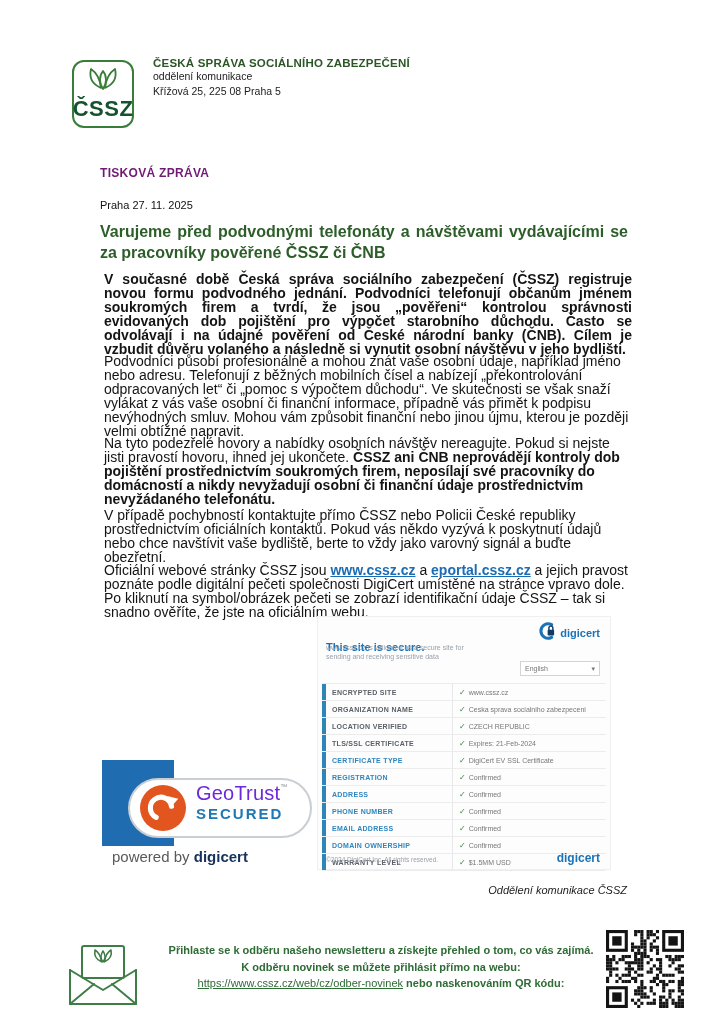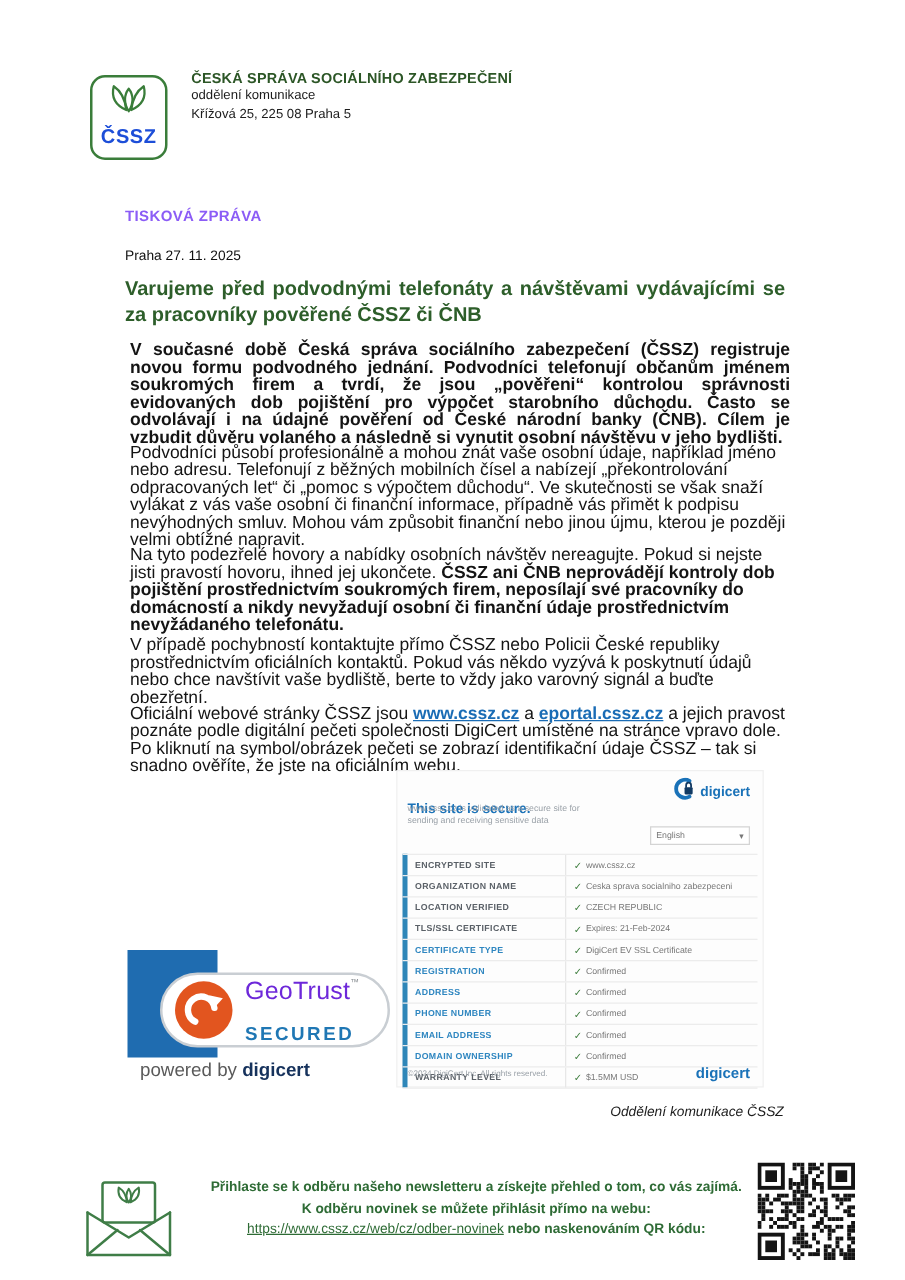--- a/index.html
+++ b/index.html
@@ -4,27 +4,27 @@
 <style>
   * { margin:0; padding:0; box-sizing:border-box; }
   html,body { background:#e9e9e9; }
   body { font-family:"Liberation Sans", sans-serif; }
   .page { position:relative; width:724px; height:1024px; background:#ffffff; margin:0 auto; overflow:hidden; }
 
   
   .logo-box { position:absolute; left:72px; top:60px; width:62px; height:68px;
     border:2.5px solid #3a7d3a; border-radius:12px; display:flex; flex-direction:column;
     align-items:center; justify-content:flex-start; padding-top:5px; }
-  .logo-word { color:#1d4ed8; font-weight:bold; font-size:16px; letter-spacing:.5px; line-height:20px; }
+  .logo-word { color:#14532d; font-weight:bold; font-size:22px; letter-spacing:.5px; line-height:20px; }
   .head-block { position:absolute; left:153px; top:57px; }
   .org-name { font-size:11.5px; font-weight:bold; color:#2c5626; letter-spacing:.2px; }
   .head-line { font-size:10.5px; color:#1c1c1c; line-height:15px; }
 
   
-  .kind { position:absolute; left:100px; top:166px; font-size:12px; font-weight:bold; color:#8b5cf6; letter-spacing:.3px; }
+  .kind { position:absolute; left:100px; top:166px; font-size:12px; font-weight:bold; color:#701a75; letter-spacing:.3px; }
   .dateline { position:absolute; left:100px; top:199px; font-size:11px; color:#111; }
   .title { position:absolute; left:100px; top:221px; width:528px; font-size:16px; line-height:21px;
     font-weight:bold; color:#2d5e2a; text-align:justify; }
   .para { position:absolute; left:104px; width:528px; font-size:14px; line-height:14px; color:#141414; }
   .p1 { top:272px; font-weight:bold; text-align:justify; }
   .p2 { top:354px; }
   .p3 { top:436px; }
   .p4 { top:508px; }
   .p5 { top:563px; }
   .b { font-weight:bold; }
@@ -54,21 +54,21 @@
   
   .geo { position:absolute; left:100px; top:752px; width:214px; height:118px; }
   .geo-square { position:absolute; left:2px; top:8px; width:72px; height:86px; background:#1f6cb0; }
   .geo-pill { position:absolute; left:28px; top:26px; width:184px; height:60px; background:#fff;
     border:2px solid #c9ced3; border-radius:32px; }
   .geo-circle { position:absolute; left:40px; top:33px; width:46px; height:46px; background:#e2551f;
     border-radius:50%; display:flex; align-items:center; justify-content:center; }
   .geo-text { position:absolute; left:96px; top:31px; line-height:1; }
   .geo-name { font-size:20px; color:#6d28d9; letter-spacing:.2px; }
   .geo-tm { font-size:7px; color:#8a8f94; vertical-align:top; }
-  .geo-sec { font-size:15px; font-weight:bold; color:#1f77b4; letter-spacing:2px; margin-top:17px; }
+  .geo-sec { font-size:15px; font-weight:bold; color:#1f77b4; letter-spacing:2px; margin-top:3px; }
   .geo-pow { position:absolute; left:12px; top:96px; font-size:15px; color:#5a5a5a; }
   .geo-pow .brand { font-weight:bold; color:#16325c; }
 
   .signature { position:absolute; right:97px; top:884px; font-size:11px; font-style:italic; color:#1c1c1c; }
 
   
   .envelope { position:absolute; left:66px; top:942px; }
   .news { position:absolute; left:158px; top:942px; width:446px; text-align:center;
     color:#2e6b35; font-size:11px; line-height:16.5px; }
   .news .l1, .news .l2, .news .l3s { font-weight:bold; }

